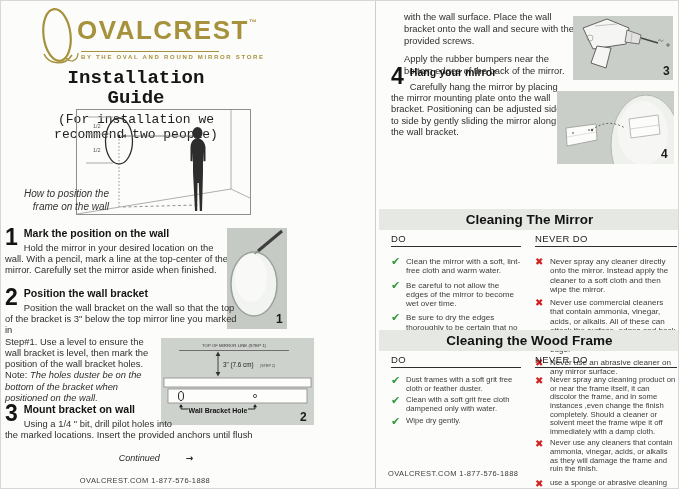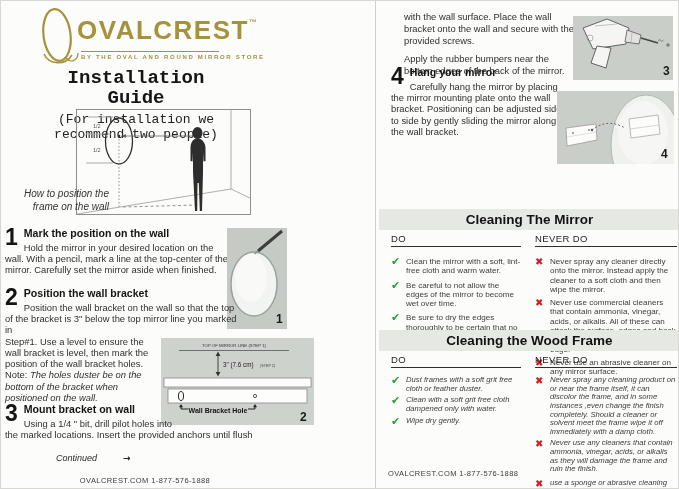--- a/index.html
+++ b/index.html
@@ -34,21 +34,21 @@
   .diagram-caption{left:4px;top:187px;width:104px;text-align:right;font-style:italic;font-size:10px;line-height:1.25;color:#333;}
 
   
   .step{position:absolute;font-size:9.4px;line-height:1.2;color:var(--ink);}
   .step-num{float:left;font-size:23px;font-weight:bold;color:#141414;line-height:19px;margin:1px 6px 2px 0;}
   .step-heading{font-weight:bold;font-size:10.6px;color:#141414;margin-bottom:2px;}
   .narrow{width:153px;}
   .step-note{font-style:italic;}
   .step-note .lbl{font-style:normal;}
 
-  .continued{left:55px;top:452px;width:200px;font-style:italic;font-size:9px;color:#2b2b2b;}
+  .continued{left:55px;top:452px;width:200px;text-align:center;font-style:italic;font-size:9px;color:#2b2b2b;}
   .continued .arrow{font-style:normal;font-weight:bold;margin-left:26px;font-family:"DejaVu Sans",sans-serif;}
   .page-footer{font-size:7.5px;color:#3a3a3a;letter-spacing:0.4px;}
   .footer-left{left:38px;top:475px;width:212px;text-align:center;}
   .footer-right{left:387px;top:468px;}
 
   
   .cont-paras{left:403px;top:10px;width:174px;}
   .cont-paras p{font-size:9.4px;line-height:1.25;margin-bottom:7px;}
   .step4{left:390px;top:65px;width:175px;}
 
@@ -61,21 +61,21 @@
   .col-do{width:130px;margin-right:14px;}
   .col-never{width:142px;}
   .col-header{font-size:9.5px;color:#1e1e1e;letter-spacing:0.4px;padding-bottom:2px;border-bottom:1.2px solid #2e2e2e;margin-bottom:10px;}
   .sec2 .col-header{margin-bottom:8px;}
   .item{display:flex;margin-bottom:4px;}
   .col-do .item{margin-bottom:5px;}
   .ic{flex:0 0 15px;font-family:"DejaVu Sans",sans-serif;line-height:10px;}
   .ic-check{color:var(--green);font-size:11px;font-weight:bold;}
   .ic-x{color:var(--red);font-size:10px;font-weight:bold;}
   .txt{font-size:8.1px;line-height:1.15;color:#3c3c3c;}
-  .sec2 .txt{font-size:7.7px;line-height:1.12;font-style:italic;}
+  .sec2 .txt{font-size:7.7px;line-height:1.12;}
   .sec2 .item{margin-bottom:3px;}
   .gap-top{margin-top:5px;}
 
   svg text{font-family:"Liberation Sans",sans-serif;}
 </style>
 </head>
 <body>
 
 <div class="page">
 

